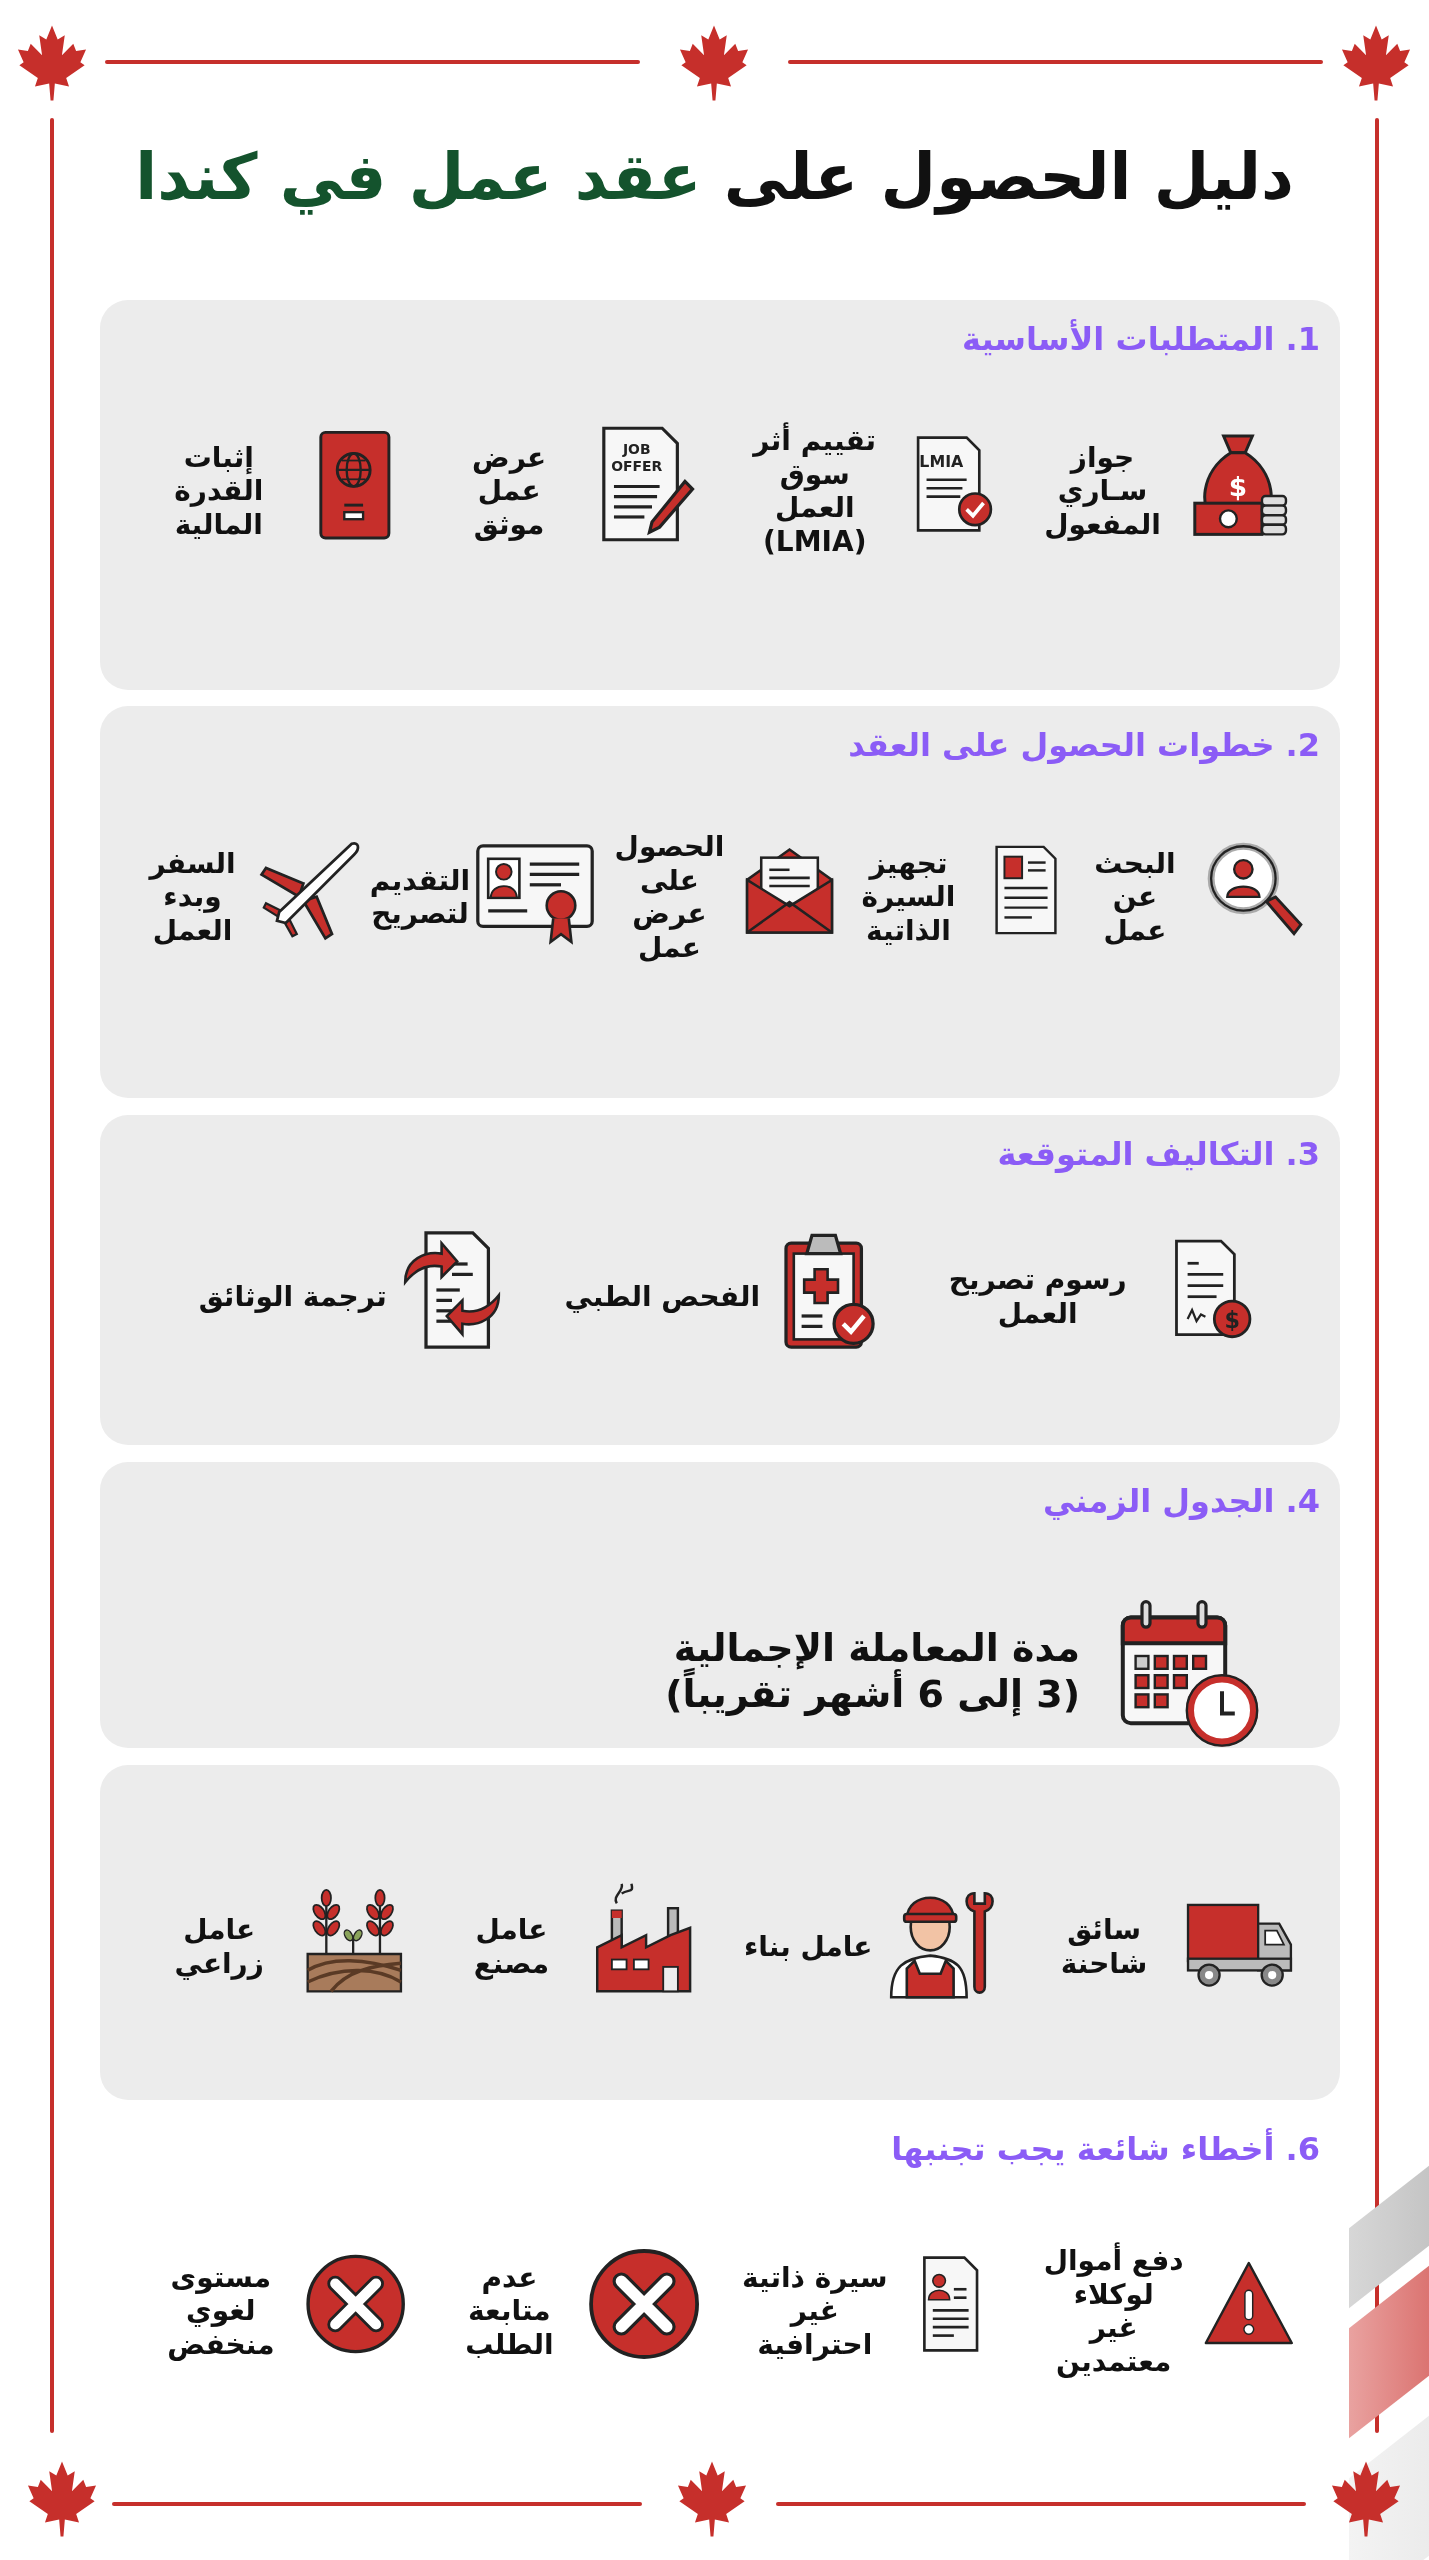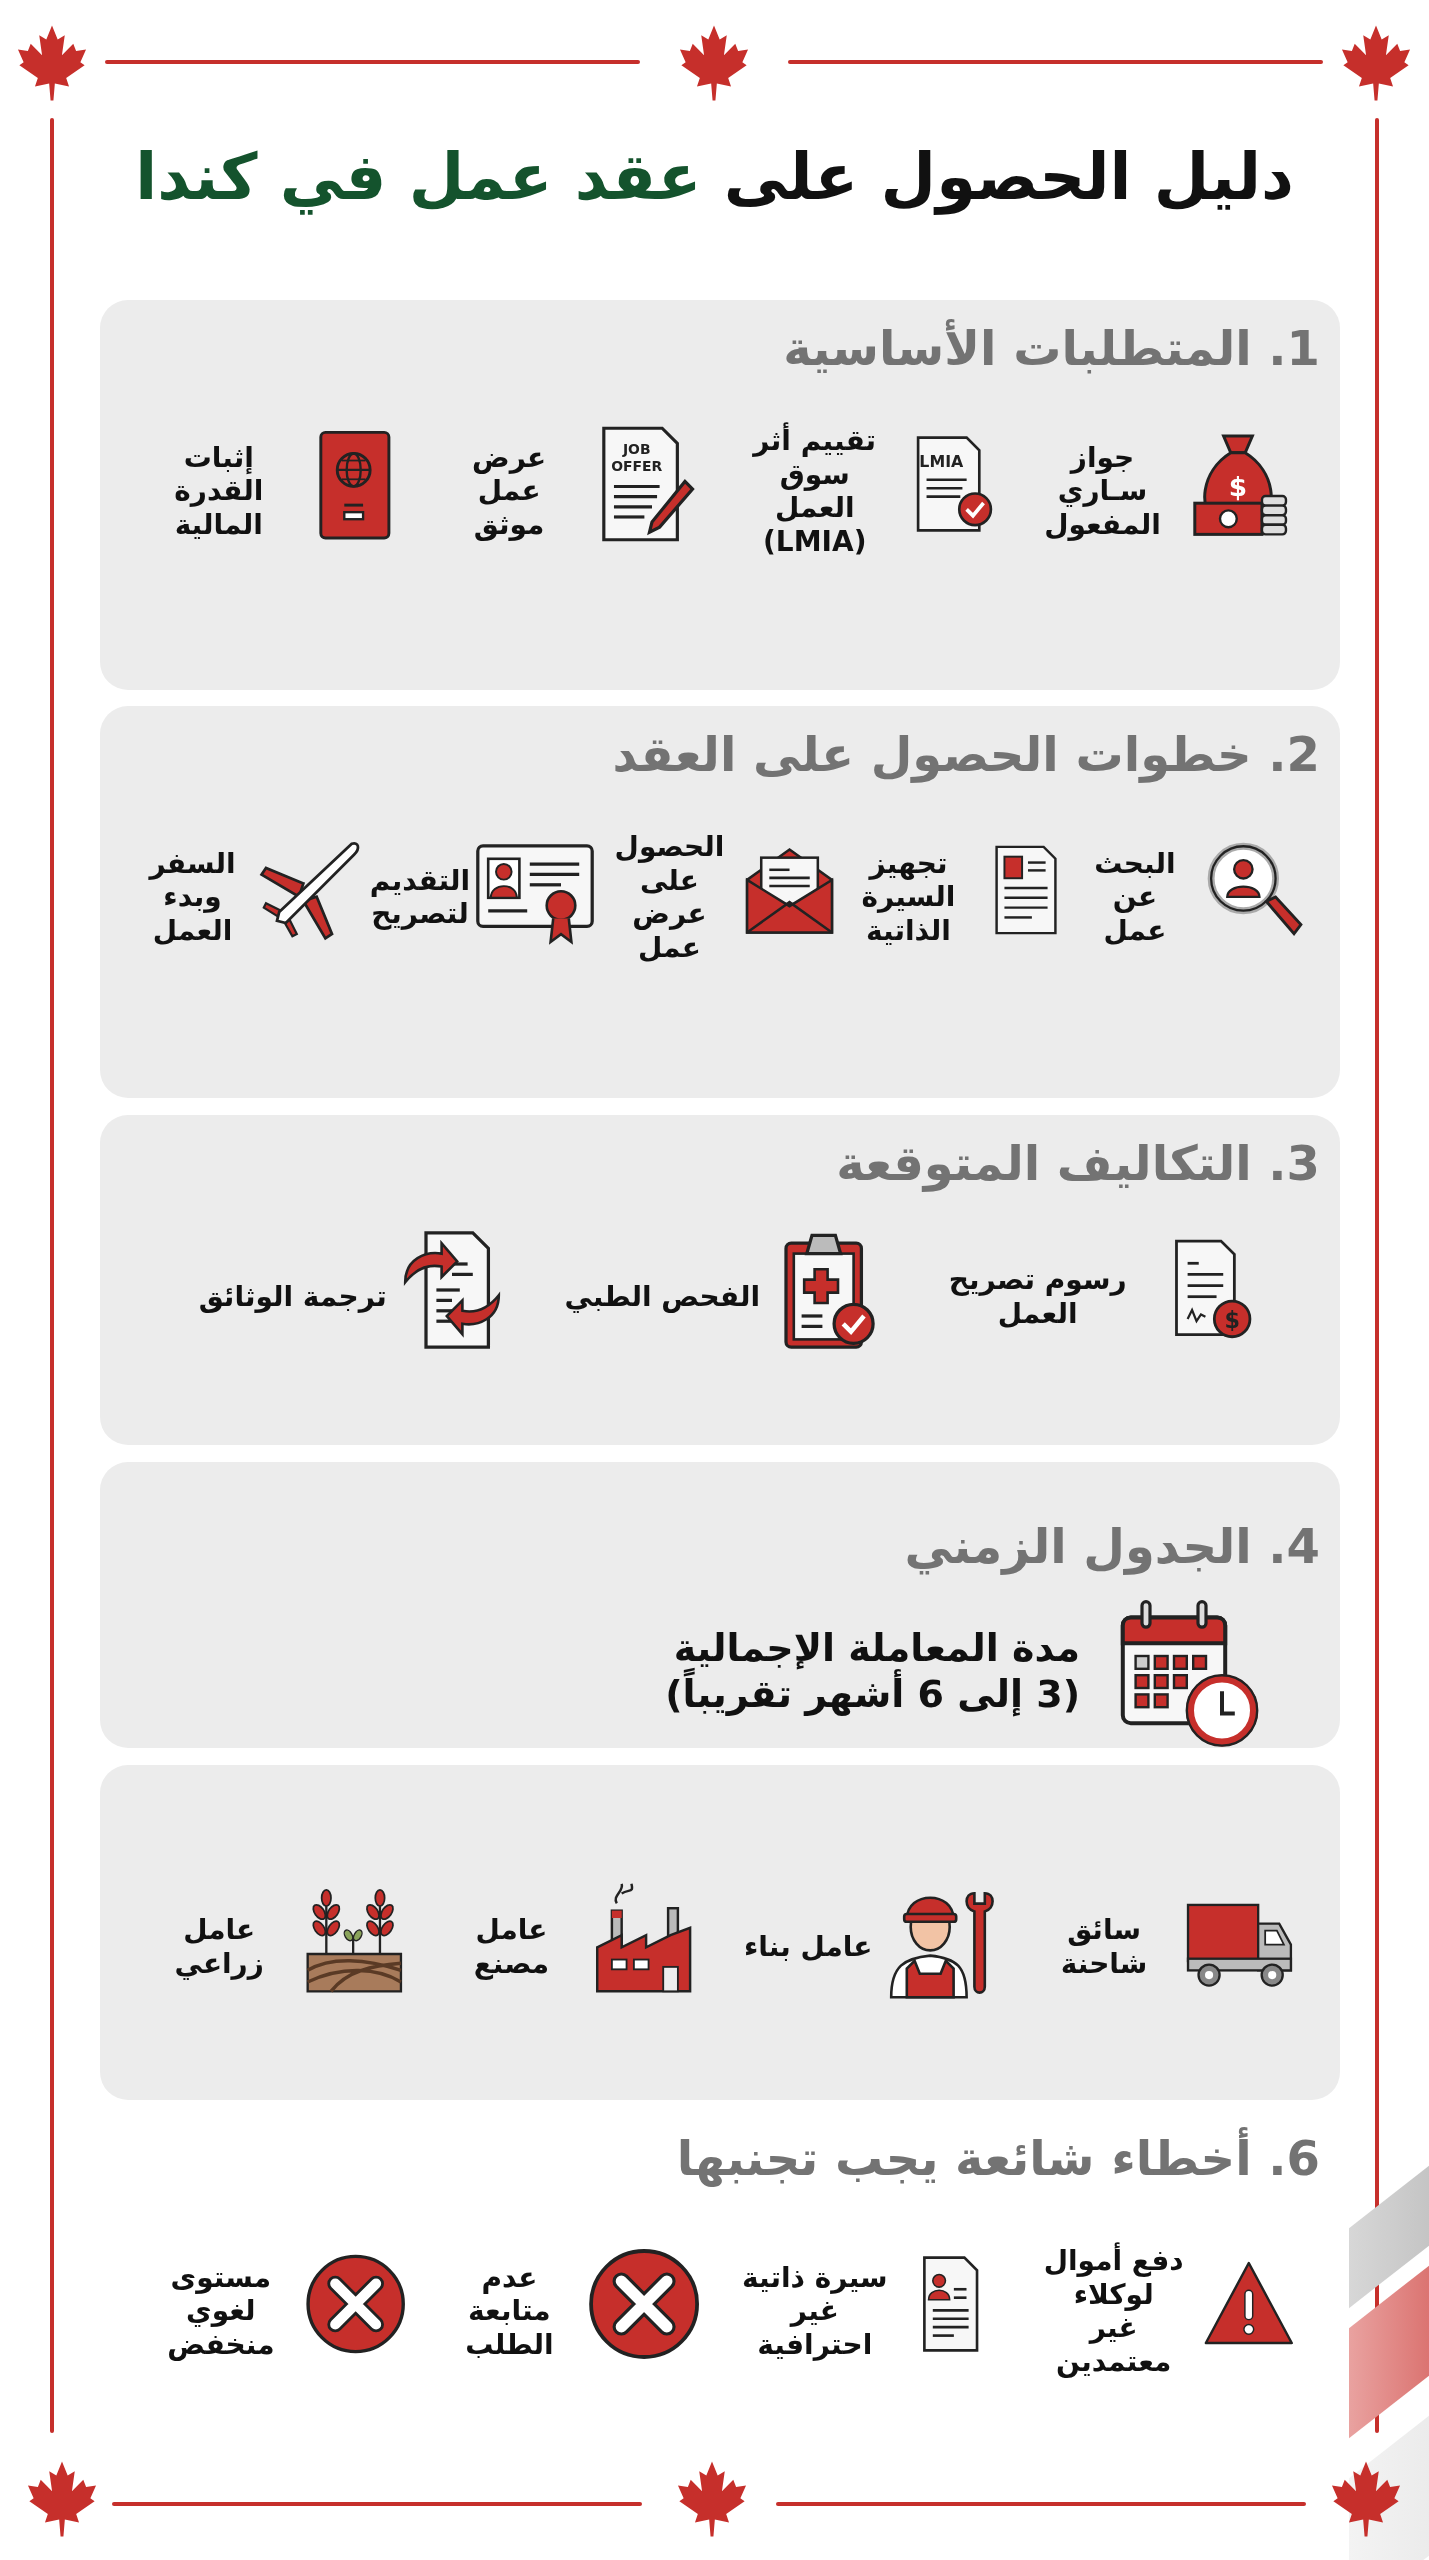--- a/index.html
+++ b/index.html
@@ -13,21 +13,21 @@
   .deco-stripes { position: absolute; right: 0; top: 2130px; width: 90px; height: 430px; overflow: hidden; }
   .deco-stripes .s1 { position: absolute; left: 10px; top: 20px; width: 200px; height: 80px; background: linear-gradient(90deg,#d7d7d7,#a9a9a9); transform: skewY(-38deg); }
   .deco-stripes .s2 { position: absolute; left: 10px; top: 120px; width: 200px; height: 110px; background: linear-gradient(90deg,#e9a2a0,#c62f2b); transform: skewY(-38deg); }
   .deco-stripes .s3 { position: absolute; left: 10px; top: 270px; width: 200px; height: 140px; background: linear-gradient(90deg,#f3f3f3,#e0e0e0); transform: skewY(-38deg); }
 
   .title { position: absolute; top: 140px; left: 100px; right: 100px; text-align: center; font-size: 64px; font-weight: bold; direction: rtl; white-space: nowrap; }
   .title .hl { color: #14532d; }
 
   .card { position: absolute; left: 100px; width: 1240px; background: #ececec; border-radius: 28px; }
   .card.plain { background: transparent; }
-  .card-title { position: absolute; right: 20px; font-size: 48px; font-weight: bold; direction: rtl; white-space: nowrap; color: #737373; }
+  .card-title { position: absolute; right: 20px; font-size: 32px; font-weight: bold; direction: rtl; white-space: nowrap; color: #8b5cf6; }
 
   .items { position: absolute; left: 0; right: 0; display: flex; flex-direction: row; justify-content: space-around; direction: rtl; padding: 0 30px; }
   .item { display: flex; align-items: center; width: 270px; }
   .item .icon { width: 130px; height: 130px; }
   .item .icon svg { width: 100%; height: 100%; }
   .item .label { margin-top: 14px; font-size: 28px; font-weight: bold; text-align: center; line-height: 1.2; direction: rtl; white-space: pre-line; }
 
   .timeline { position: absolute; right: 70px; top: 130px; display: flex; flex-direction: row; align-items: center; direction: rtl; }
   .timeline .icon { width: 160px; height: 160px; }
   .timeline .icon svg { width: 100%; height: 100%; }
@@ -264,21 +264,21 @@
             </g>
             <path d="M14 44 C14 26 30 20 42 22 L42 14 L54 28 L42 40 L42 32 C32 30 22 34 14 44 Z" fill="#c62f2b" stroke="#222" stroke-width="2"></path>
             <path d="M86 54 C86 72 70 78 58 76 L58 84 L46 70 L58 58 L58 66 C68 68 78 64 86 54 Z" fill="#c62f2b" stroke="#222" stroke-width="2"></path>
           </svg></div>
       <div class="label">ترجمة الوثائق</div>
     </div>
   </div>
 </section>
 
 <section class="card" style="top:1462px; height:286px;">
-  <h2 class="card-title" style="top:20px;margin-top:36px;">4. الجدول الزمني</h2>
+  <h2 class="card-title" style="top:20px;">4. الجدول الزمني</h2>
   <div class="timeline">
     <div class="icon"><svg viewBox="0 0 100 100">
           <rect x="8" y="16" width="64" height="66" rx="5" fill="#f7f7f7" stroke="#222" stroke-width="2.5"></rect>
           <path d="M8 21 C8 18 10 16 13 16 L67 16 C70 16 72 18 72 21 L72 32 L8 32 Z" fill="#c62f2b" stroke="#222" stroke-width="2.5"></path>
           <rect x="20" y="6" width="5" height="16" rx="2.5" fill="#ddd" stroke="#222" stroke-width="2"></rect>
           <rect x="55" y="6" width="5" height="16" rx="2.5" fill="#ddd" stroke="#222" stroke-width="2"></rect>
           <g fill="#c62f2b" stroke="#222" stroke-width="1.5">
             <rect x="28" y="40" width="8" height="8"></rect>
             <rect x="40" y="40" width="8" height="8"></rect>
             <rect x="52" y="40" width="8" height="8"></rect>

